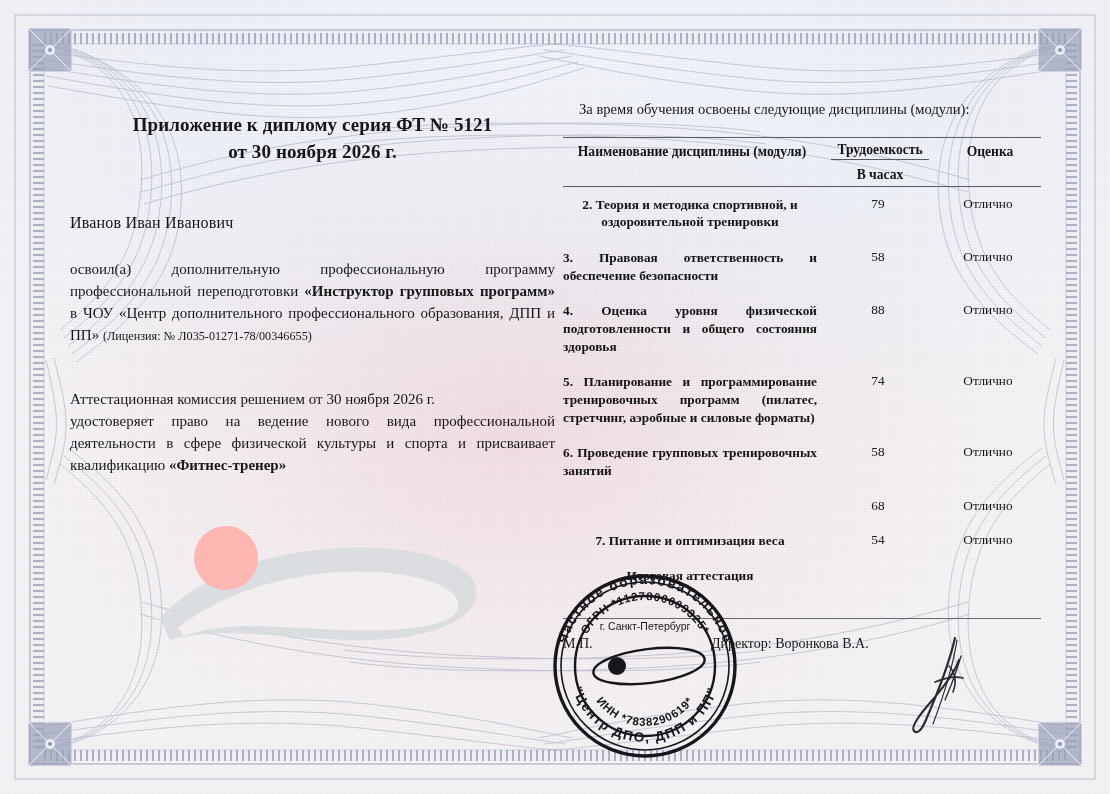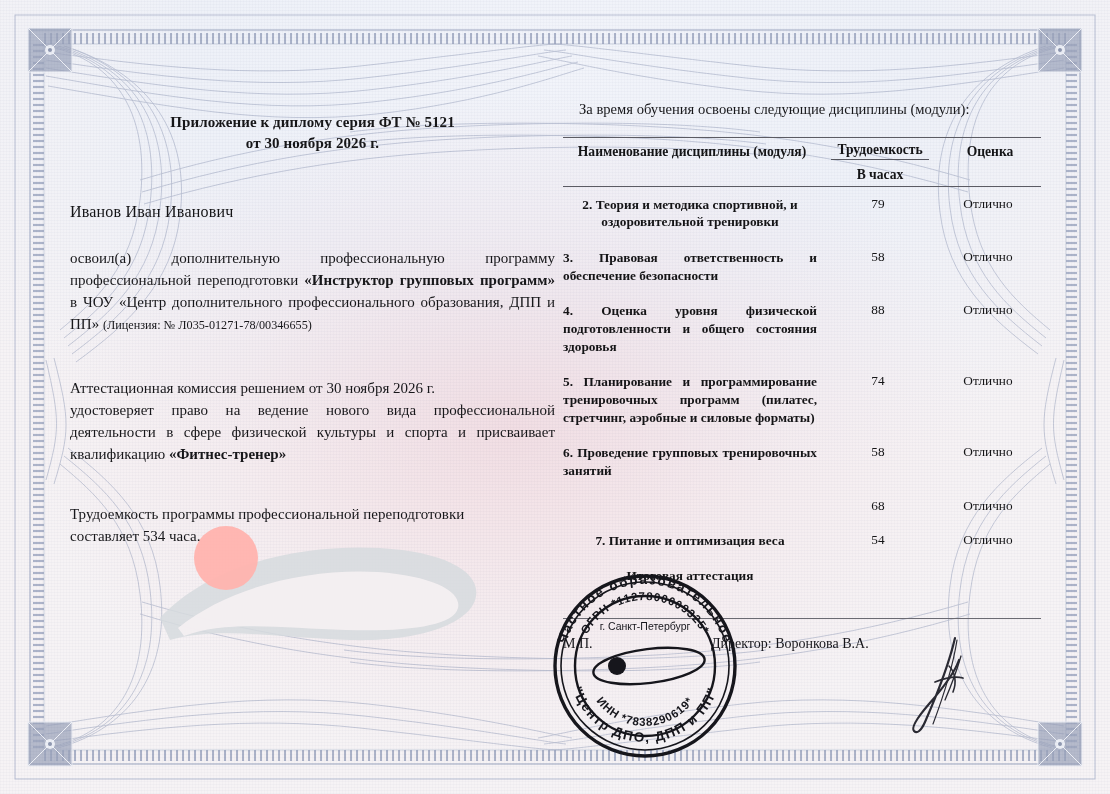--- a/index.html
+++ b/index.html
@@ -30,21 +30,21 @@
   .border-svg{position:absolute;inset:0;width:1110px;height:794px;pointer-events:none;}
 
   
   .watermark{position:absolute;left:150px;top:500px;width:360px;height:200px;pointer-events:none;}
 
   
   .content{position:absolute;inset:0;}
 
   .left-col{position:absolute;left:70px;top:112px;width:485px;}
   .doc-title{
-    text-align:center;font-weight:bold;font-size:15px;line-height:1.42;
+    text-align:center;font-weight:bold;font-size:19px;line-height:1.42;
     color:#161618;letter-spacing:.1px;
   }
   .holder-name{
     margin-top:48px;font-weight:normal;font-size:16px;color:#141416;letter-spacing:.2px;
   }
   .para{
     margin-top:24px;font-size:15px;line-height:1.47;color:#17171a;
     text-align:justify;text-justify:inter-word;
   }
   .para.p1{margin-top:26px;}
@@ -241,21 +241,20 @@
 
       <div class="holder-name">Иванов Иван Иванович</div>
 
       <div class="para p1"><span>освоил(а) дополнительную профессиональную программу профессиональной переподготовки </span><b>«Инструктор групповых программ»</b><span> в ЧОУ «Центр дополнительного профессионального образования, ДПП и ПП» </span><span class="lic">(Лицензия: № Л035-01271-78/00346655)</span></div>
 
       <div class="para p2">
         <div>Аттестационная комиссия решением от 30 ноября 2026 г.</div>
         <span class="just"><span>удостоверяет право на ведение нового вида профессиональной деятельности в сфере физической культуры и спорта и присваивает квалификацию </span><b>«Фитнес-тренер»</b></span>
       </div>
 
-      <div class="para p3"><span>Трудоемкость программы профессиональной переподготовки </span><span class="last">составляет 534 часа.</span></div>
     </div>
 
     <div class="right-col">
       <div class="table-intro">За время обучения освоены следующие дисциплины (модули):</div>
 
       <table class="disc">
         <colgroup>
             <col class="c1">
             <col class="c2">
             <col class="c3">

